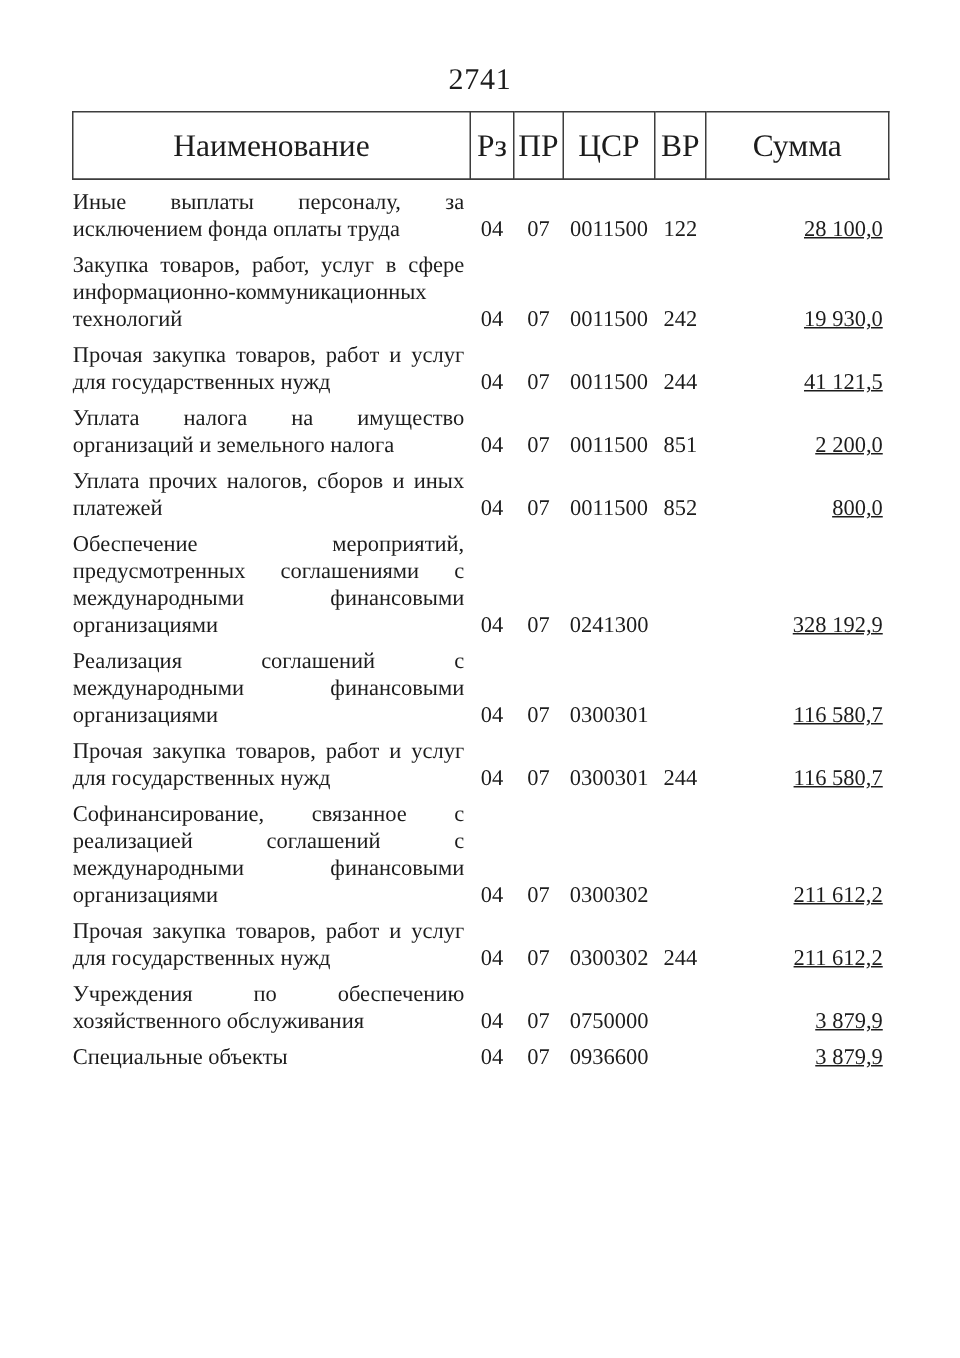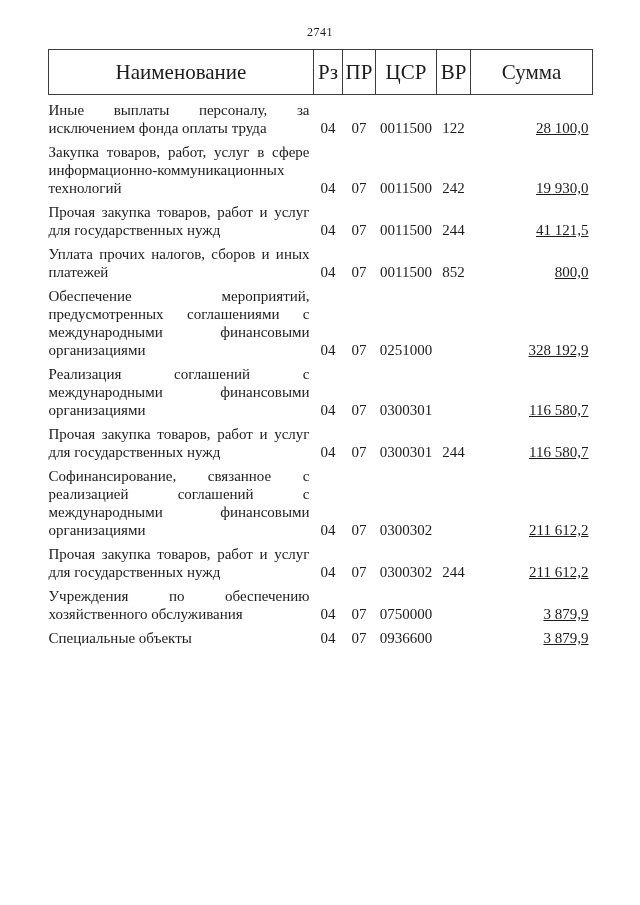--- a/index.html
+++ b/index.html
@@ -13,23 +13,23 @@
     font-family: "Liberation Serif", serif;
     color: #1c1c1c;
     overflow: hidden;
   }
   .page {
     position: relative;
     width: 640px;
     height: 905px;
   }
   .page-number {
-    padding-top: 25px;
+    padding-top: 42px;
     text-align: center;
-    font-size: 12px;
+    font-size: 20px;
     letter-spacing: 0.5px;
   }
   table.budget-table {
     margin: 9px 0 0 48px;
     width: 544px;
     border-collapse: collapse;
     table-layout: fixed;
   }
   col.col-name { width: 265px; }
   col.col-rz   { width: 29px;  }
@@ -112,32 +112,40 @@
         </tr>
         <tr>
           <td class="c-name">Прочая закупка товаров, работ и услуг для государственных нужд</td>
           <td class="c-rz">04</td>
           <td class="c-pr">07</td>
           <td class="c-csr">0011500</td>
           <td class="c-vr">244</td>
           <td class="c-sum">41 121,5</td>
         </tr>
         <tr>
+          <td class="c-name">Уплата налога на имущество организаций и земельного налога</td>
+          <td class="c-rz">04</td>
+          <td class="c-pr">07</td>
+          <td class="c-csr">0011500</td>
+          <td class="c-vr">851</td>
+          <td class="c-sum">2 200,0</td>
+        </tr>
+        <tr>
           <td class="c-name">Уплата прочих налогов, сборов и иных платежей</td>
           <td class="c-rz">04</td>
           <td class="c-pr">07</td>
           <td class="c-csr">0011500</td>
           <td class="c-vr">852</td>
           <td class="c-sum">800,0</td>
         </tr>
         <tr>
           <td class="c-name">Обеспечение мероприятий, предусмотренных соглашениями с международными финансовыми организациями</td>
           <td class="c-rz">04</td>
           <td class="c-pr">07</td>
-          <td class="c-csr">0251000</td>
+          <td class="c-csr">0241300</td>
           <td class="c-vr"></td>
           <td class="c-sum">328 192,9</td>
         </tr>
         <tr>
           <td class="c-name">Реализация соглашений с международными финансовыми организациями</td>
           <td class="c-rz">04</td>
           <td class="c-pr">07</td>
           <td class="c-csr">0300301</td>
           <td class="c-vr"></td>
           <td class="c-sum">116 580,7</td>

